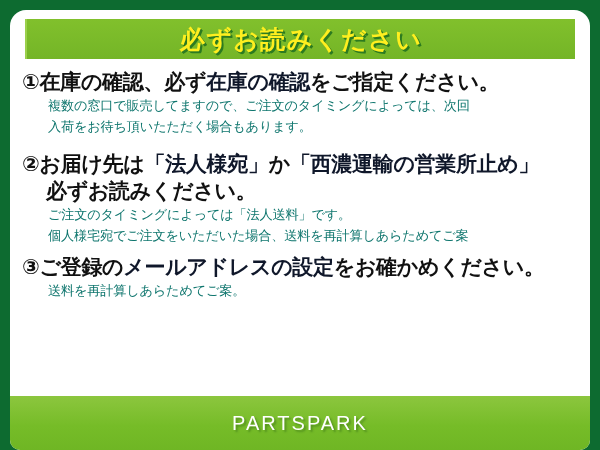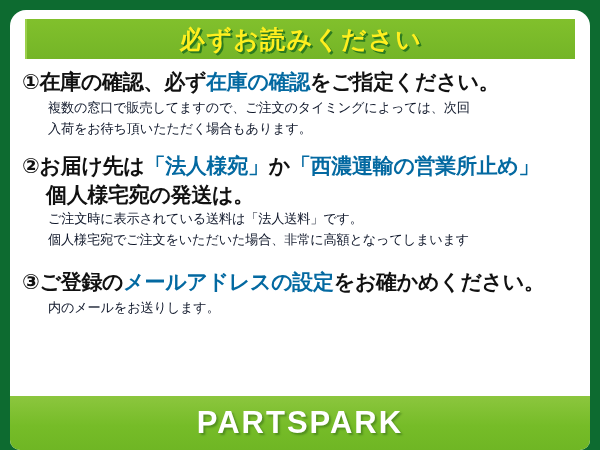--- a/index.html
+++ b/index.html
@@ -71,47 +71,47 @@
     color: #111111;
     font-size: 21px;
     font-weight: bold;
     line-height: 1.30;
     letter-spacing: -0.3px;
     white-space: nowrap;
     margin: 0;
   }
   .item-heading.wrapline { margin-left: 24px; }
 
-  .hl-green { color: #0369a1; font-family: Liberation Mono, monospace; }
+  .hl-green { color: #0f172a; }
 
   .item-body {
-    color: #0f172a;
+    color: #0f766e;
     font-size: 13.2px;
     line-height: 1.42;
     letter-spacing: -0.2px;
     margin: 2px 0 0 26px;
     white-space: nowrap;
   }
 
   .sp-1 { margin-bottom: 13px; }
-  .sp-2 { margin-bottom: 18px; }
+  .sp-2 { margin-bottom: 7px; }
 
   
   #notice-footer {
     flex: none;
     height: 54px;
     background: linear-gradient(to bottom, #8cc63e 0%, #76bc28 55%, #6fb624 100%);
     display: flex;
     align-items: center;
     justify-content: center;
   }
   #brand-wordmark {
     color: #ffffff;
-    font-size: 31px;
-    font-weight: bold;
+    font-size: 20px;
+    font-weight: normal;
     letter-spacing: 2px;
     text-shadow: 2px 2px 2px rgba(40,90,20,0.45);
   }
 </style>
 </head>
 <body>
 
 <div id="notice-banner">
   <div id="notice-panel">
 
@@ -120,27 +120,27 @@
     </div>
 
     <div id="notice-body">
         <div class="notice-item sp-1">
           <div class="item-heading"><span>①</span><span>在庫の確認、必ず</span><span class="hl-green">在庫の確認</span><span>をご指定ください。</span></div>
           <div class="item-body">複数の窓口で販売してますので、ご注文のタイミングによっては、次回</div>
           <div class="item-body">入荷をお待ち頂いたただく場合もあります。</div>
         </div>
         <div class="notice-item sp-2">
           <div class="item-heading"><span>②</span><span>お届け先は</span><span class="hl-green">「法人様宛」</span><span>か</span><span class="hl-green">「西濃運輸の営業所止め」</span></div>
-          <div class="item-heading wrapline">個人様宅宛の発送は。</div>
-          <div class="item-body">ご注文時に表示されている送料は「法人送料」です。</div>
-          <div class="item-body">個人様宅宛でご注文をいただいた場合、非常に高額となってしまいます</div>
+          <div class="item-heading wrapline">必ずお読みください。</div>
+          <div class="item-body">ご注文のタイミングによっては「法人送料」です。</div>
+          <div class="item-body">個人様宅宛でご注文をいただいた場合、送料を再計算しあらためてご案</div>
         </div>
         <div class="notice-item ">
           <div class="item-heading"><span>③</span><span>ご登録の</span><span class="hl-green">メールアドレスの設定</span><span>をお確かめください。</span></div>
-          <div class="item-body">内のメールをお送りします。</div>
+          <div class="item-body">送料を再計算しあらためてご案。</div>
         </div>
       </div>
 
     <div id="notice-footer">
       <span id="brand-wordmark">PARTSPARK</span>
     </div>
 
   </div>
 </div>
 

